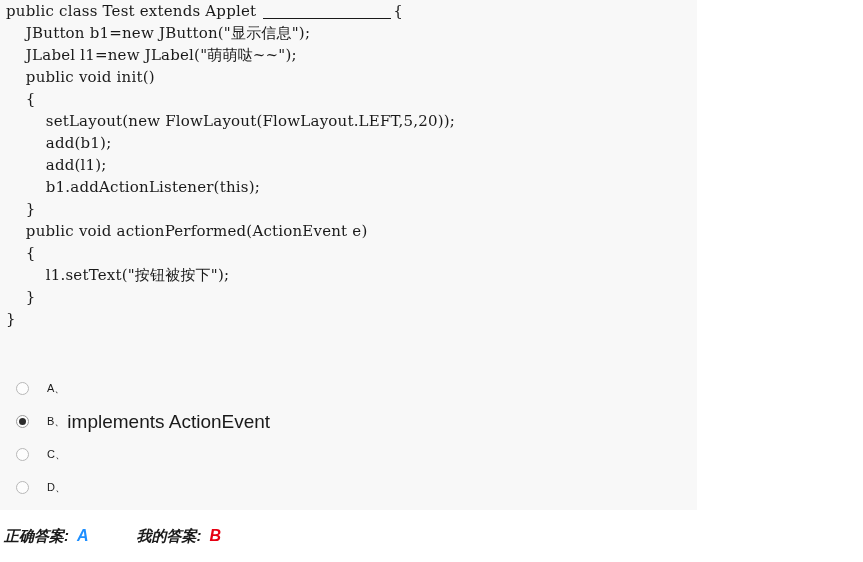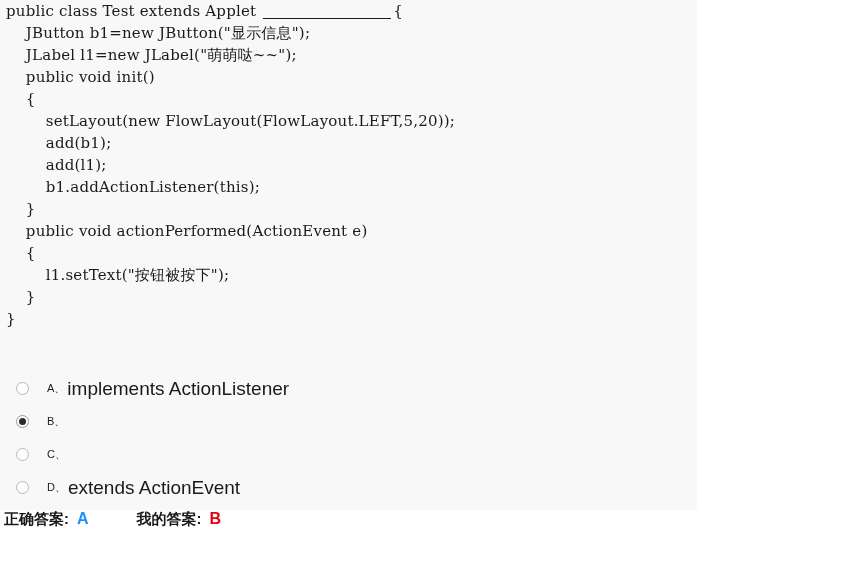--- a/index.html
+++ b/index.html
@@ -106,21 +106,22 @@
 
   
   #answer-bar {
     position: absolute;
     left: 0;
     top: 510px;
     width: 725px;
     height: 52px;
     background: #ffffff;
     display: flex;
-    align-items: flex-start;
+    align-items: center;
+    font-style: italic;
   }
   .answer-group {
     display: flex;
     align-items: baseline;
     font-size: 15px;
     font-weight: bold;
     font-family: "Liberation Sans", sans-serif;
   }
   #correct-answer-group { margin-left: 4px; }
   #my-answer-group { margin-left: 48px; }
@@ -134,34 +135,33 @@
 </head>
 <body>
 
 <div id="question-panel">
   <div id="code-block"><div class="code-line"><span>public class Test extends Applet </span><span class="blank-underline"></span><span>{</span></div><div class="code-line"><span>    JButton b1=new JButton("显示信息");</span></div><div class="code-line"><span>    JLabel l1=new JLabel("萌萌哒~~");</span></div><div class="code-line"><span>    public void init()</span></div><div class="code-line"><span>    {</span></div><div class="code-line"><span>        setLayout(new FlowLayout(FlowLayout.LEFT,5,20));</span></div><div class="code-line"><span>        add(b1);</span></div><div class="code-line"><span>        add(l1);</span></div><div class="code-line"><span>        b1.addActionListener(this);</span></div><div class="code-line"><span>    }</span></div><div class="code-line"><span>    public void actionPerformed(ActionEvent e)</span></div><div class="code-line"><span>    {</span></div><div class="code-line"><span>        l1.setText("按钮被按下");</span></div><div class="code-line"><span>    }</span></div><div class="code-line"><span>}</span></div></div>
 
   <div id="options-list">
       <div class="option-row">
         <span class="radio"></span>
         <span class="option-letter">A、</span>
-        <span class="option-text">implements ActionListener</span>
       </div>
       <div class="option-row">
         <span class="radio checked"></span>
         <span class="option-letter">B、</span>
+        <span class="option-text">implements ActionEvent</span>
       </div>
       <div class="option-row">
         <span class="radio"></span>
         <span class="option-letter">C、</span>
       </div>
       <div class="option-row">
         <span class="radio"></span>
         <span class="option-letter">D、</span>
-        <span class="option-text">extends ActionEvent</span>
       </div>
     </div>
 </div>
 
 <div id="answer-bar">
   <div class="answer-group" id="correct-answer-group">
     <span class="answer-label">正确答案:</span>
     <span class="answer-value" style="color: rgb(30, 143, 255);">A</span>
   </div>
   <div class="answer-group" id="my-answer-group">

